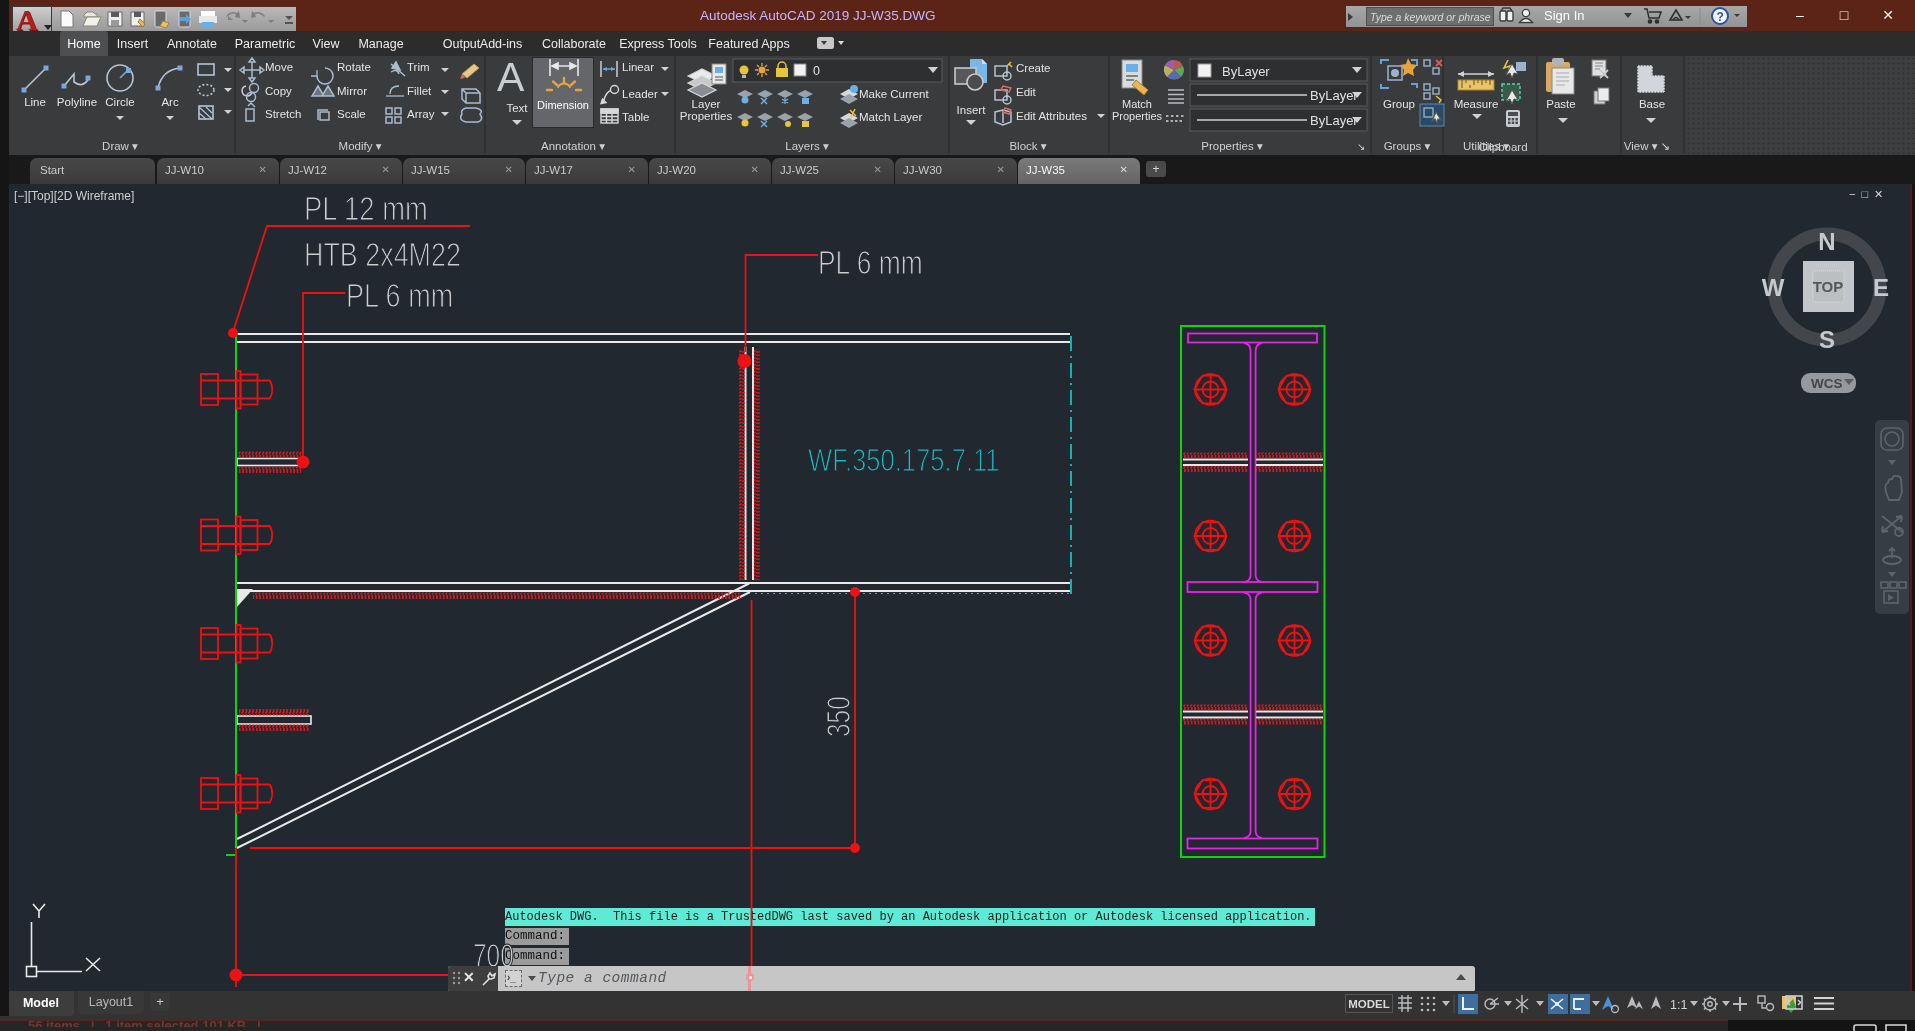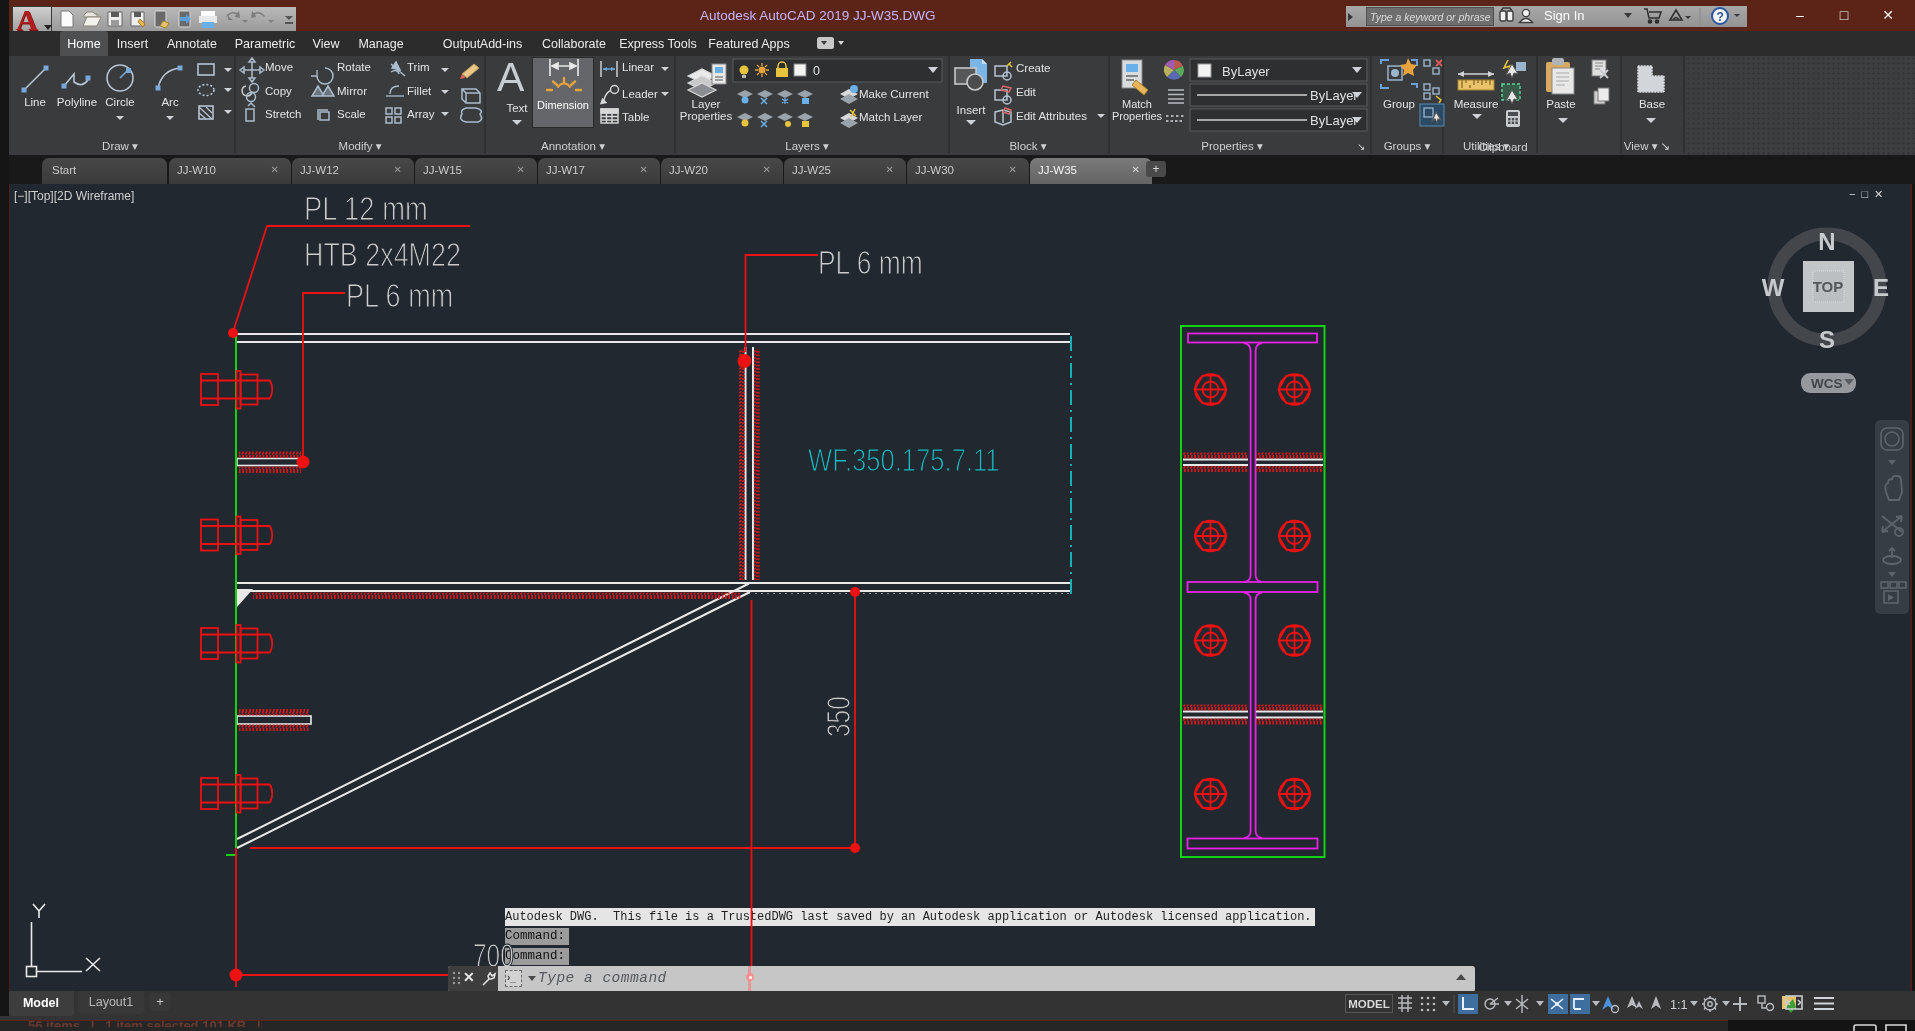--- a/index.html
+++ b/index.html
@@ -20,21 +20,21 @@
   .menutab { position:absolute; top:0; height:25px; line-height:26px; color:#ececec; font-size:12.5px; text-align:center; }
   
   #ribbon { position:absolute; left:0; top:56px; width:1915px; height:99px; background:#393b3d; }
   #ribbontex { position:absolute; left:1686px; top:0; width:229px; height:99px;
      background-image: radial-gradient(#333537 1px, transparent 1.3px); background-size:5px 5px; background-color:#3c3e40; }
   .plabel { position:absolute; bottom:2px; width:100%; text-align:center; color:#cfcfcf; font-size:11.5px; }
   .psep { position:absolute; top:0; width:2px; height:97px; background:#2e3032; }
   .ribtext { position:absolute; color:#e4e4e4; font-size:11.5px; }
   
   #filetabs { position:absolute; left:0; top:155px; width:1915px; height:29px; background:#191919; }
-  .ftab { position:absolute; top:3px; height:26px; background:linear-gradient(#484848,#3a3a3a); border-radius:7px 7px 0 0; color:#c9c9c9; font-size:11.5px;margin-left:12px; }
+  .ftab { position:absolute; top:3px; height:26px; background:linear-gradient(#484848,#3a3a3a); border-radius:7px 7px 0 0; color:#c9c9c9; font-size:11.5px; }
   .ftab .x { position:absolute; right:12px; top:6px; color:#9a9a9a; font-size:10px; }
   .ftab .nm { position:absolute; left:8px; top:6px; }
   
   #canvas { position:absolute; left:0; top:184px; width:1915px; height:807px; background:#141414; overflow:hidden; }
   #paper { position:absolute; left:10px; top:0; width:1900px; height:807px; background:#212830; }
   #cadsvg { position:absolute; left:0; top:-184px; width:1915px; height:1031px; }
   
   #statusbar { position:absolute; left:0; top:991px; width:1915px; height:29px; background:#333333; }
   #bottomstrip { position:absolute; left:0; top:1020px; width:1728px; height:11px; background:#262626; border-top:1px solid #5a241b; }
 </style>
@@ -553,21 +553,21 @@
         <span class="x" style="color:#d8d8d8;">✕</span>
       </div>
     <div class="abs" style="left:1146px;top:6px;width:20px;height:16px;background:#4a4a4a;border-radius:3px;color:#d8d8d8;font-size:12px;text-align:center;line-height:16px;">+</div>
   </div>
 
   <div id="canvas">
     <div id="paper"></div>
     <div class="abs" style="left:8px;top:0;width:2px;height:807px;background:#4b1f15;"></div>
     <div class="abs" style="left:1910px;top:0;width:2px;height:807px;background:#4b1f15;"></div>
 
-    <div class="abs" style="left:505px;top:724px;width:auto;padding-right:3px;height:18px;background:#e5e5e5;color:#1e1e1e;font-family:'Liberation Mono',monospace;font-size:12px;line-height:18px;white-space:pre;">Autodesk DWG.  This file is a TrustedDWG last saved by an Autodesk application or Autodesk licensed application.</div>
+    <div class="abs" style="left:505px;top:724px;width:auto;padding-right:3px;height:18px;background:#5eead4;color:#1e1e1e;font-family:'Liberation Mono',monospace;font-size:12px;line-height:18px;white-space:pre;">Autodesk DWG.  This file is a TrustedDWG last saved by an Autodesk application or Autodesk licensed application.</div>
     <div class="abs" style="left:505px;top:744px;width:64px;height:17px;background:#9b9b9b;color:#111;font-family:'Liberation Mono',monospace;font-size:12.5px;line-height:17px;">Command:</div>
     <div class="abs" style="left:505px;top:764px;width:64px;height:17px;background:#9b9b9b;color:#111;font-family:'Liberation Mono',monospace;font-size:12.5px;line-height:17px;">Command:</div>
     <svg id="cadsvg" viewBox="0 0 1915 1031">
       <defs>
         <pattern id="hz" width="3.4" height="7" patternUnits="userSpaceOnUse">
           <path d="M1.7 0 V4.4 M1.7 4.4 L0.4 6.6" stroke="#f31616" stroke-width="1.45" fill="none"></path>
         </pattern>
         <pattern id="hzv" width="7" height="3.4" patternUnits="userSpaceOnUse">
           <path d="M0 1.7 H4.4 M4.4 1.7 L6.6 0.4" stroke="#f31616" stroke-width="1.45" fill="none"></path>
         </pattern>

